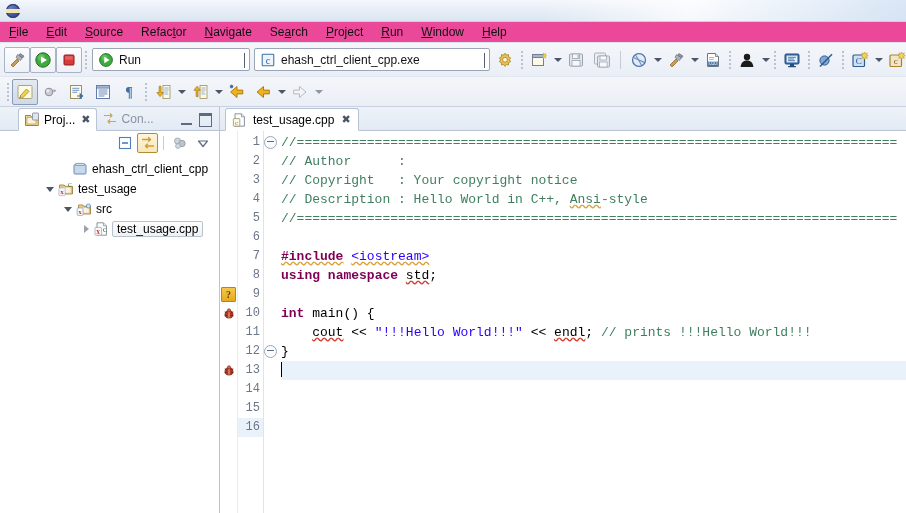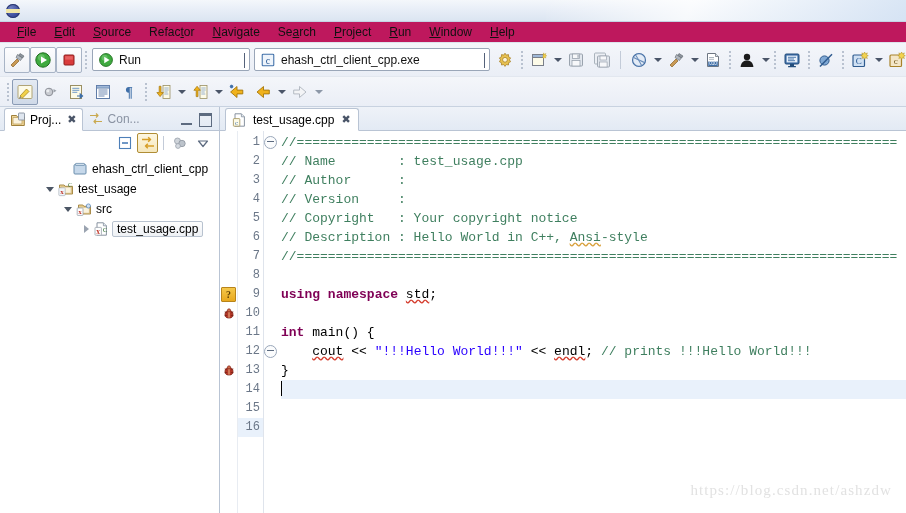--- a/index.html
+++ b/index.html
@@ -55,25 +55,24 @@
   .title-text {
     font-size: 12px;
     color: #13265e;
     white-space: nowrap;
     z-index: 2;
   }
 
   
   .menubar {
     height: 21px;
-    background: #be185d;
+    background: #ec4899;
     border-bottom: 1px solid #dde3ec;
     display: flex;
     align-items: center;
-    padding-left: 8px;
     box-sizing: border-box;
   }
   .menu-item {
     font-size: 12px;
     color: #111;
     padding: 0 9px;
     line-height: 20px;
     cursor: default;
     white-space: nowrap;
   }
@@ -188,21 +187,21 @@
     border-right: 1px solid #b9c4d4;
     box-sizing: border-box;
   }
   .view-tabs {
     height: 24px;
     display: flex;
     align-items: flex-end;
     background: linear-gradient(to bottom,#eef2f8,#e3eaf4);
     border-bottom: 1px solid #b9c4d4;
     position: relative;
-    padding-left: 4px;
+    padding-left: 18px;
     box-sizing: border-box;
   }
   .view-tab {
     height: 23px;
     display: flex;
     align-items: center;
     padding: 0 5px;
     font-size: 12px;
     box-sizing: border-box;
     cursor: default;
@@ -957,32 +956,30 @@
             <span class="fold-box"></span>
           </div>
         <div class="fold"></div>
         <div class="fold"></div>
         <div class="fold"></div>
         <div class="fold"></div>
       </div>
 
       <div class="code-text" id="code-text">
           <div class="cl"><span class="c-comment">//=============================================================================</span></div>
-          <div class="cl"><span class="c-comment">// Name        : test_usage.cpp</span></div>
           <div class="cl"><span class="c-comment">// Author      :</span></div>
-          <div class="cl"><span class="c-comment">// Version     :</span></div>
           <div class="cl"><span class="c-comment">// Copyright   : Your copyright notice</span></div>
           <div class="cl"><span class="c-comment">// Description : Hello World in C++, </span><span class="c-comment sq-y">Ansi</span><span class="c-comment">-style</span></div>
           <div class="cl"><span class="c-comment">//=============================================================================</span></div>
           <div class="cl"></div>
+          <div class="cl"><span class="c-pp sq-y">#include</span><span class="c-plain"> </span><span class="c-inc sq-y">&lt;iostream&gt;</span></div>
           <div class="cl"><span class="c-kw">using</span><span class="c-plain"> </span><span class="c-kw">namespace</span><span class="c-plain"> </span><span class="c-plain sq">std</span><span class="c-plain">;</span></div>
           <div class="cl"></div>
           <div class="cl"><span class="c-kw">int</span><span class="c-plain"> </span><span class="c-plain">main</span><span class="c-plain">() {</span></div>
           <div class="cl"><span class="c-plain">    </span><span class="c-plain sq">cout</span><span class="c-plain"> &lt;&lt; </span><span class="c-str">"!!!Hello World!!!"</span><span class="c-plain"> &lt;&lt; </span><span class="c-plain sq">endl</span><span class="c-plain">; </span><span class="c-comment">// prints !!!Hello World!!!</span></div>
           <div class="cl"><span class="c-plain">}</span></div>
           <div class="cl current"><span class="caret"></span></div>
         </div>
 
     </div>
 
-    <div class="watermark">https://blog.csdn.net/ashzdw</div>
   </div>
 </div>
 
 </body></html>

